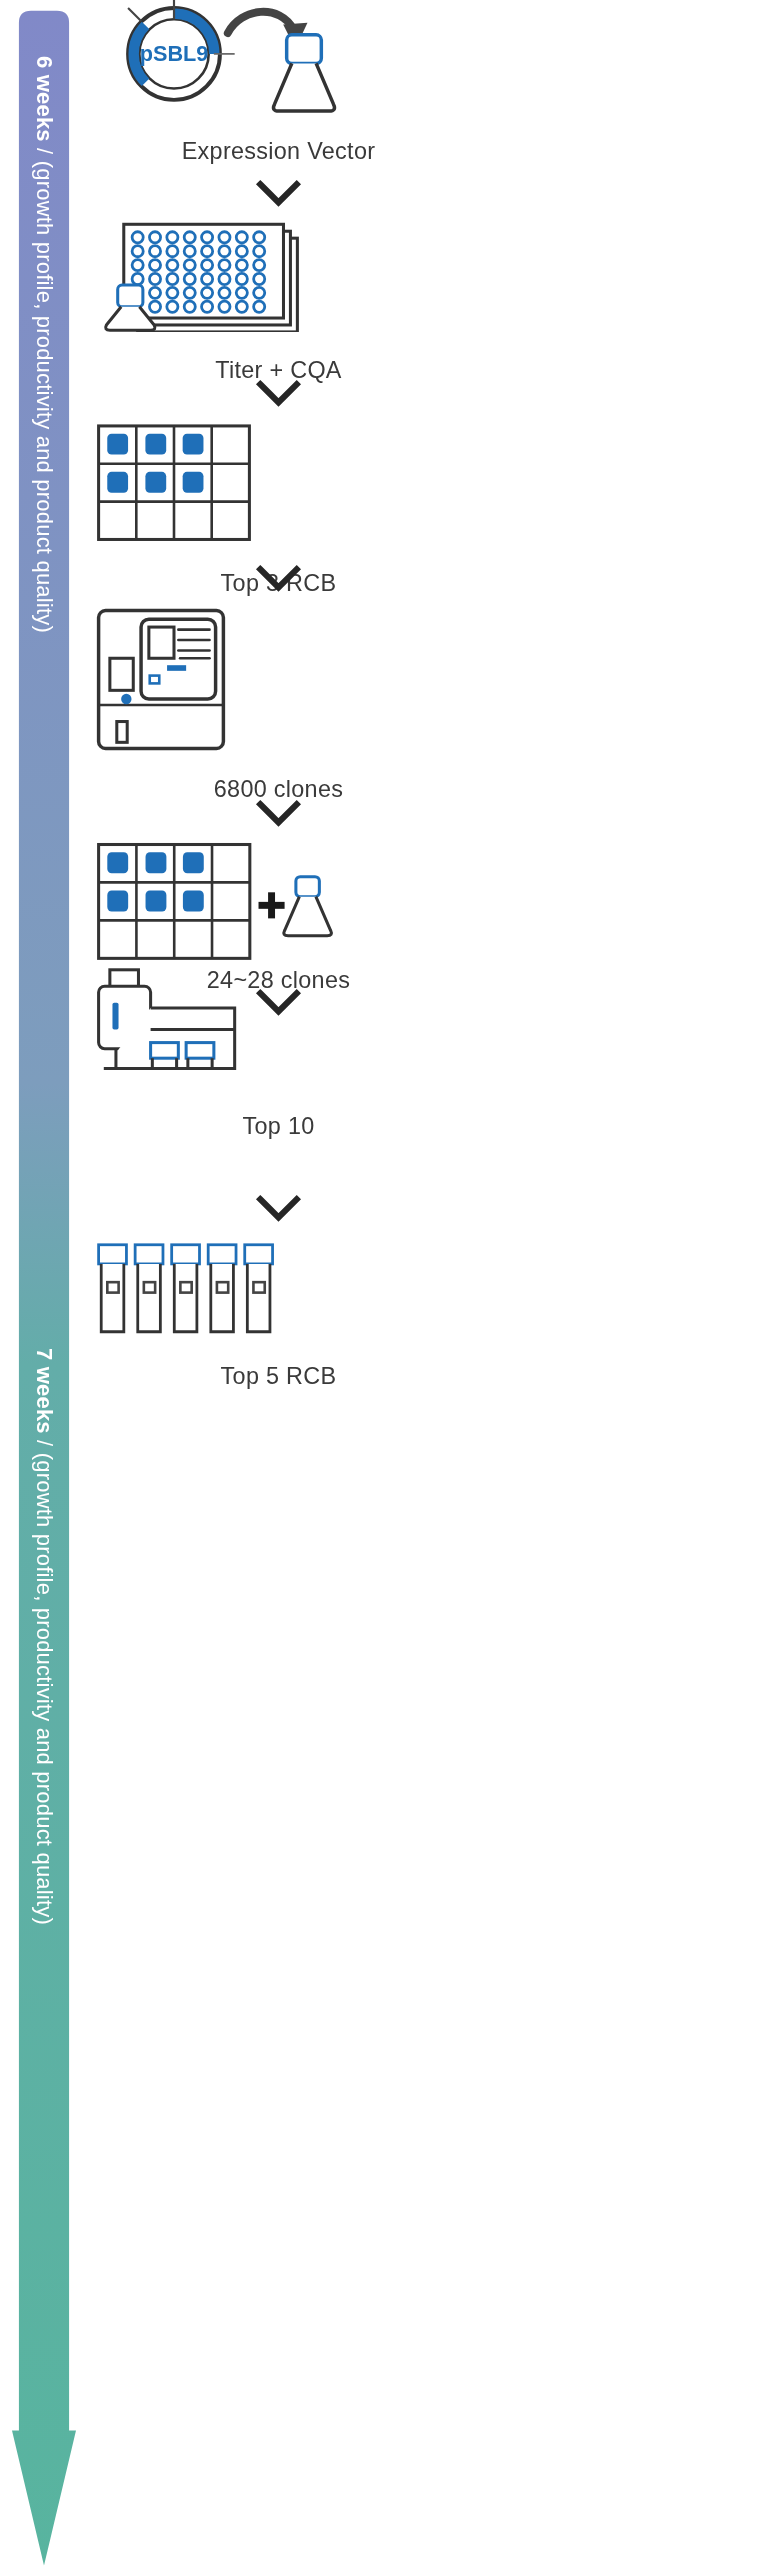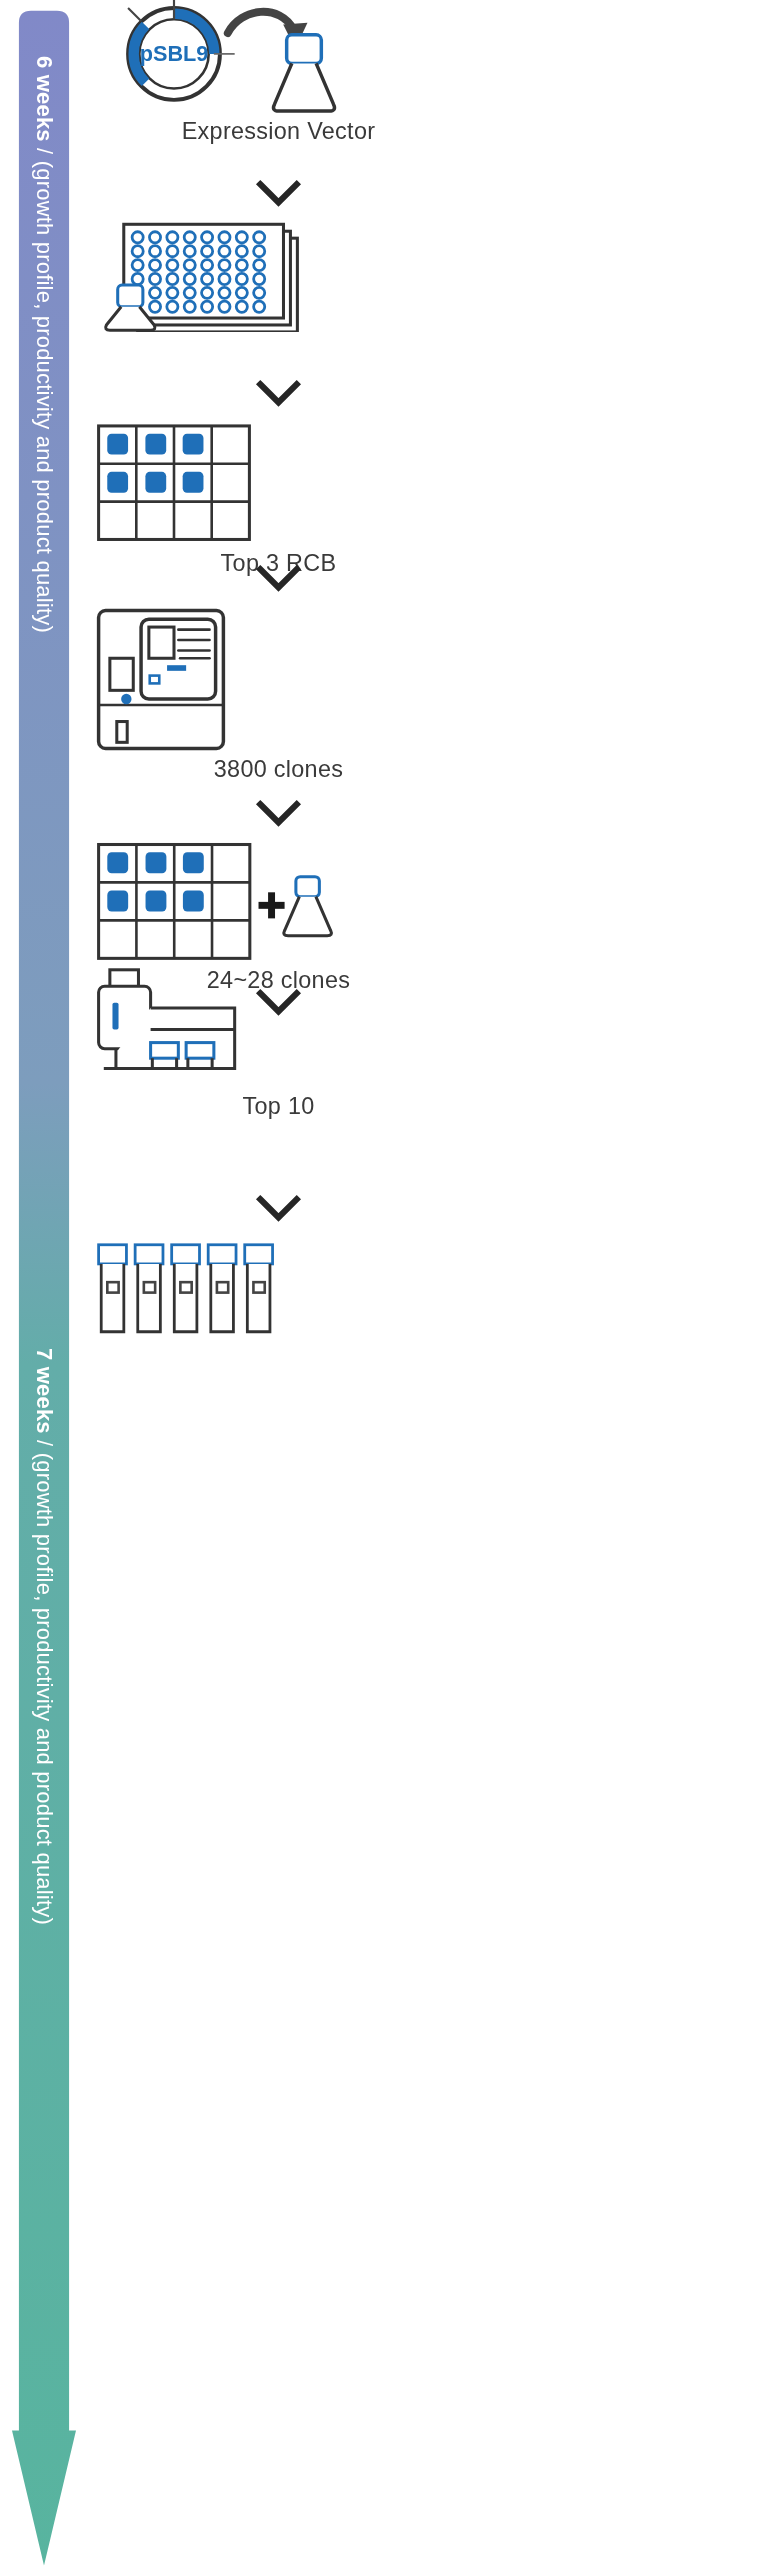--- a/index.html
+++ b/index.html
@@ -63,21 +63,21 @@
     display: flex;
     align-items: flex-end;
     justify-content: flex-start;
   }
   .step-label {
     font-family: "Liberation Sans", sans-serif;
     font-size: 23.4px;
     color: #3a3a3a;
     letter-spacing: 0.3px;
     line-height: 1.28;
-    margin-top: 4px;
+    margin-top: 24px;
     font-weight: 300;
   }
   .chev {
     position: absolute;
     left: 0;
     width: 365px;
     display: flex;
     justify-content: center;
   }
 </style>
@@ -207,20 +207,23 @@
               <circle cx="188" cy="101" r="6.4"></circle>
           </g>
 
           <g transform="translate(22,76)">
             <path d="M 7,26 L -12,52 L 36,52 L 17,26 Z" fill="#fff" stroke="none"></path>
             <rect x="3" y="0" width="29" height="25" rx="5" fill="#fff" stroke="#1f6fb8" stroke-width="3.5"></rect>
             <path d="M 7,25 L -10,46 Q -13,52 -6,52 L 41,52 Q 48,52 45,46 L 28,25" fill="#fff" stroke="#333" stroke-width="3.5" stroke-linejoin="round"></path>
           </g>
         </svg>
       </div>
+      <div class="step-label">
+        <div>Titer + CQA</div>
+      </div>
     </div>
 
     <div class="chev" style="top:379px;">
       <svg width="47" height="29.5" viewBox="0 0 54 34">
           <path d="M 6,6 L 27,27 L 48,6" fill="none" stroke="#262626" stroke-width="7" stroke-linecap="square"></path>
         </svg>
     </div>
 
     <div class="step" style="top:423px;">
       <div class="step-art">
@@ -269,21 +272,21 @@
           <rect x="82" y="66" width="22" height="6.5" fill="#1f6fb8"></rect>
           <rect x="62" y="78" width="11" height="9" fill="#fff" stroke="#1f6fb8" stroke-width="3"></rect>
 
           <rect x="16" y="58" width="27" height="37" fill="#fff" stroke="#333" stroke-width="3.5"></rect>
           <circle cx="35" cy="105" r="6" fill="#1f6fb8"></circle>
 
           <rect x="24" y="131" width="12" height="24" fill="#fff" stroke="#333" stroke-width="3.5"></rect>
         </svg>
       </div>
       <div class="step-label">
-        <div>3800 clones</div>
+        <div>6800 clones</div>
       </div>
     </div>
 
     <div class="chev" style="top:799px;">
       <svg width="47" height="29.5" viewBox="0 0 54 34">
           <path d="M 6,6 L 27,27 L 48,6" fill="none" stroke="#262626" stroke-width="7" stroke-linecap="square"></path>
         </svg>
     </div>
 
     <div class="step" style="top:840px;">
@@ -389,17 +392,20 @@
             <path d="M 6,25 L 6,103 L 32,103 L 32,25" fill="#fff" stroke="#333" stroke-width="3.2"></path>
             <rect x="13" y="46" width="13" height="12" fill="#fff" stroke="#444" stroke-width="3"></rect>
           </g>
           <g transform="translate(168,0)">
             <rect x="3" y="3" width="32" height="22" fill="#fff" stroke="#1f6fb8" stroke-width="3.2"></rect>
             <path d="M 6,25 L 6,103 L 32,103 L 32,25" fill="#fff" stroke="#333" stroke-width="3.2"></path>
             <rect x="13" y="46" width="13" height="12" fill="#fff" stroke="#444" stroke-width="3"></rect>
           </g>
         </svg>
       </div>
+      <div class="step-label">
+        <div>Top 5 RCB</div>
+      </div>
     </div>
 
   </div>
 </div>
 
 
 </body></html>

